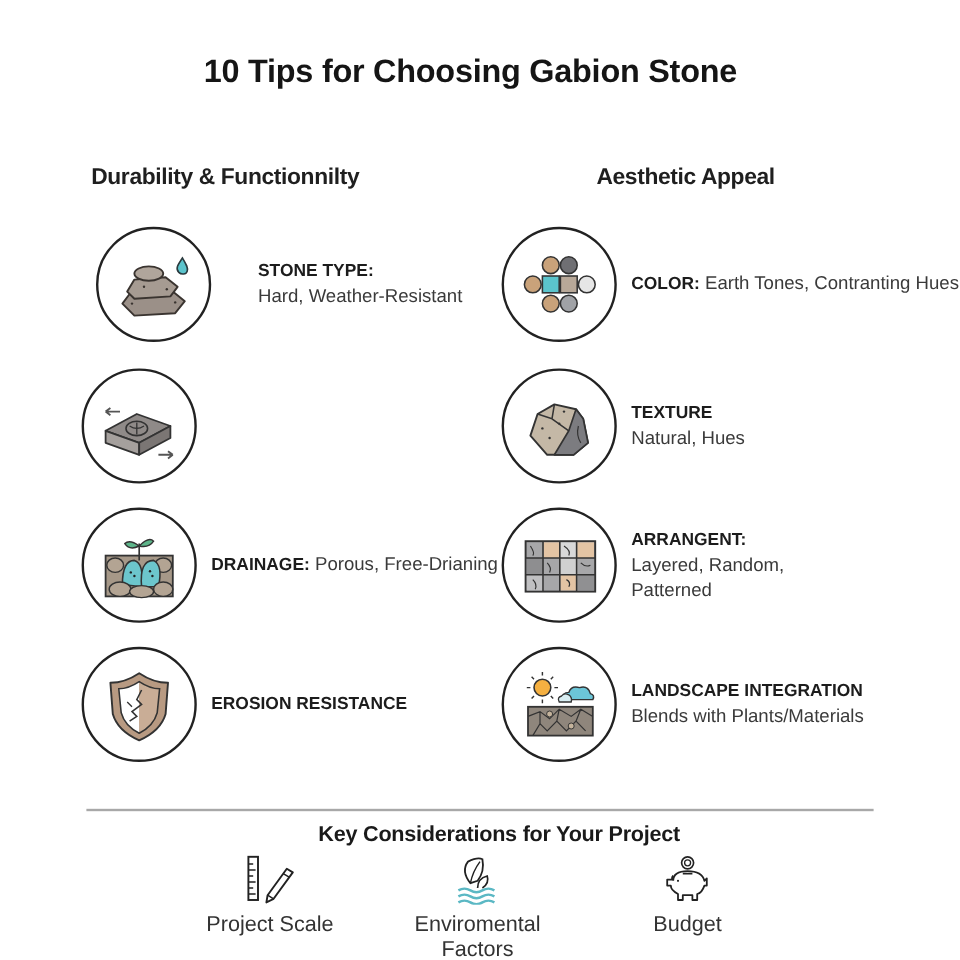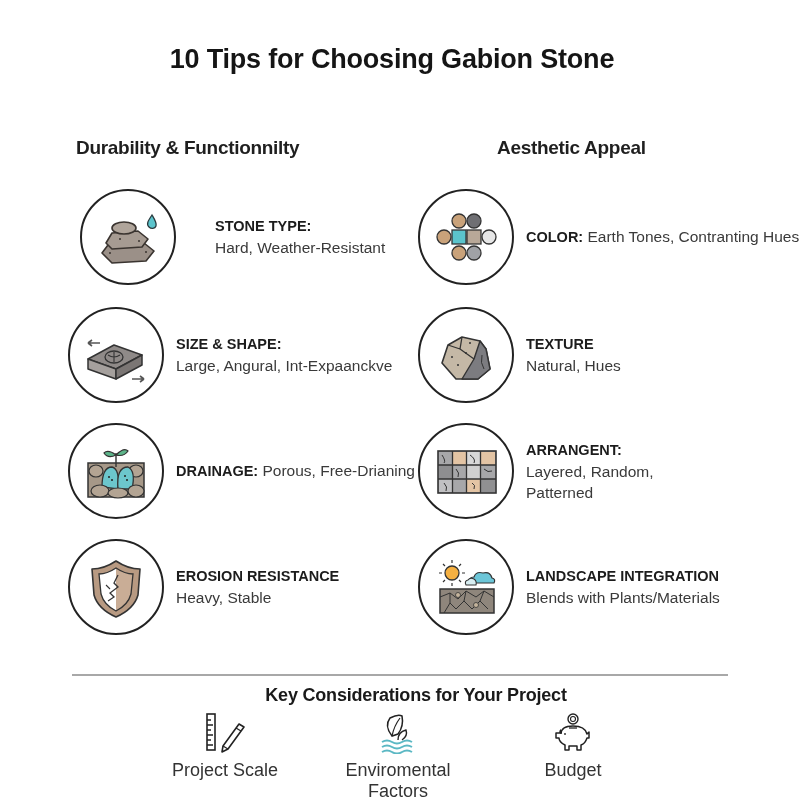--- a/index.html
+++ b/index.html
@@ -76,24 +76,20 @@
   <div class="circle">
     <svg viewBox="0 0 72 72">
       <path d="M8 40 L34 26 L62 36 L36 50 Z" fill="#8f8a88" stroke="#333" stroke-width="1.5" stroke-linejoin="round"></path>
       <path d="M8 40 L8 50 L36 60 L36 50 Z" fill="#a5a09d" stroke="#333" stroke-width="1.5" stroke-linejoin="round"></path>
       <path d="M36 50 L36 60 L62 46 L62 36 Z" fill="#7b7674" stroke="#333" stroke-width="1.5" stroke-linejoin="round"></path>
       <ellipse cx="34" cy="38" rx="9" ry="6" fill="none" stroke="#333" stroke-width="1.3"></ellipse>
       <path d="M28 36 Q34 40 40 36 M34 33 L34 43" fill="none" stroke="#333" stroke-width="1.1"></path>
       <path d="M20 24 L8 24 M8 24 L12 21 M8 24 L12 27" stroke="#555" stroke-width="1.6" fill="none"></path>
       <path d="M52 60 L64 60 M64 60 L60 57 M64 60 L60 63" stroke="#555" stroke-width="1.6" fill="none"></path>
     </svg>
-  </div>
-  <div class="text">
-    <div class="label">SIZE &amp; SHAPE:</div>
-    <div class="desc">Large, Angural, Int-Expaanckve</div>
   </div>
 </div>
 
 <div class="tip" style="left:68px; top:423px;">
   <div class="circle">
     <svg viewBox="0 0 72 72">
       <rect x="8" y="28" width="56" height="34" fill="#a69888" stroke="#333" stroke-width="1.5"></rect>
       <ellipse cx="16" cy="36" rx="7" ry="6" fill="#b3a493" stroke="#333" stroke-width="1.2"></ellipse>
       <ellipse cx="56" cy="36" rx="7" ry="6" fill="#b3a493" stroke="#333" stroke-width="1.2"></ellipse>
       <path d="M22 52 Q22 32 32 32 Q40 34 38 54 Z" fill="#6cc6cc" stroke="#333" stroke-width="1.3"></path>
@@ -121,21 +117,20 @@
       <path d="M36 10 Q24 18 12 18 L14 44 Q18 58 36 66 Q54 58 58 44 L60 18 Q48 18 36 10 Z" fill="#b89a82" stroke="#333" stroke-width="1.6" stroke-linejoin="round"></path>
       <path d="M36 17 Q27 23 19 23 L21 43 Q24 54 36 60 Z" fill="#ffffff" stroke="none"></path>
       <path d="M36 17 Q45 23 53 23 L51 43 Q48 54 36 60 Z" fill="#c9ad96" stroke="none"></path>
       <path d="M36 17 Q27 23 19 23 L21 43 Q24 54 36 60 Q48 54 51 43 L53 23 Q45 23 36 17 Z" fill="none" stroke="#333" stroke-width="1.3"></path>
       <path d="M38 24 L34 32 L38 36 L30 42 L34 46 L28 50" fill="none" stroke="#333" stroke-width="1.3"></path>
       <path d="M26 34 L30 38" fill="none" stroke="#333" stroke-width="1.1"></path>
     </svg>
   </div>
   <div class="text">
     <div class="label">EROSION RESISTANCE</div>
-    <div class="desc">Heavy, Stable</div>
   </div>
 </div>
 
 <div class="tip" style="left:418px; top:189px;">
   <div class="circle">
     <svg viewBox="0 0 72 72">
       <circle cx="29" cy="20" r="7" fill="#c9a27a" stroke="#333" stroke-width="1.3"></circle>
       <circle cx="44" cy="20" r="7" fill="#6f6f73" stroke="#333" stroke-width="1.3"></circle>
       <circle cx="14" cy="36" r="7" fill="#c9a27a" stroke="#333" stroke-width="1.3"></circle>
       <rect x="22" y="29" width="14" height="14" fill="#5bc4cc" stroke="#333" stroke-width="1.3"></rect>

